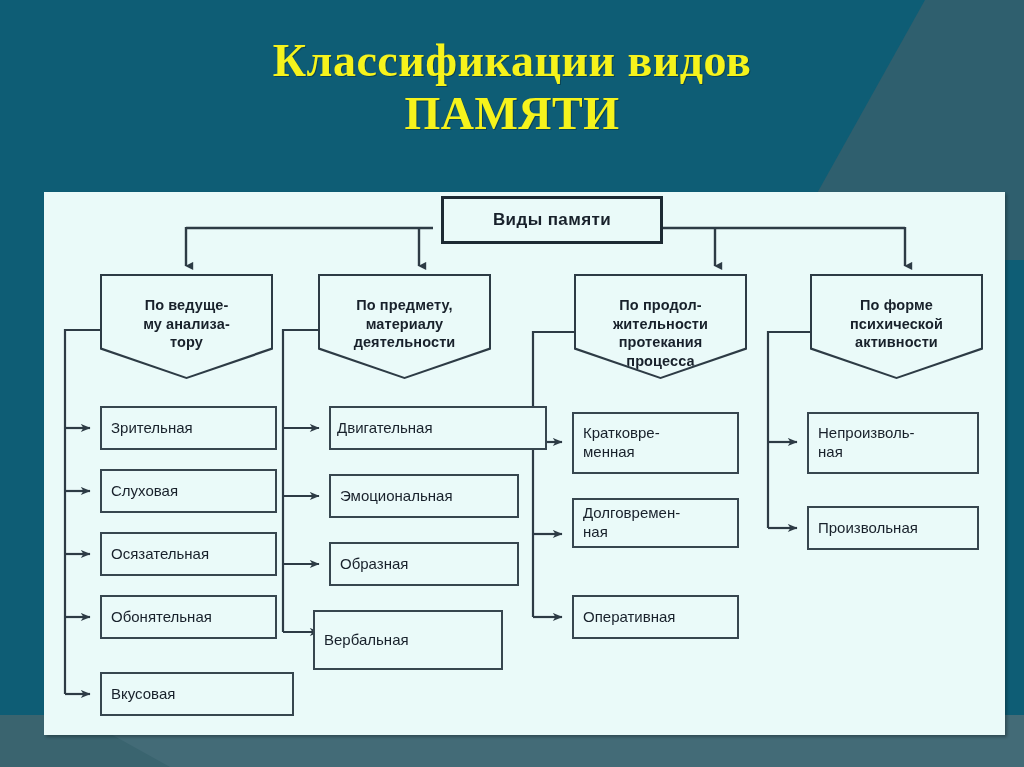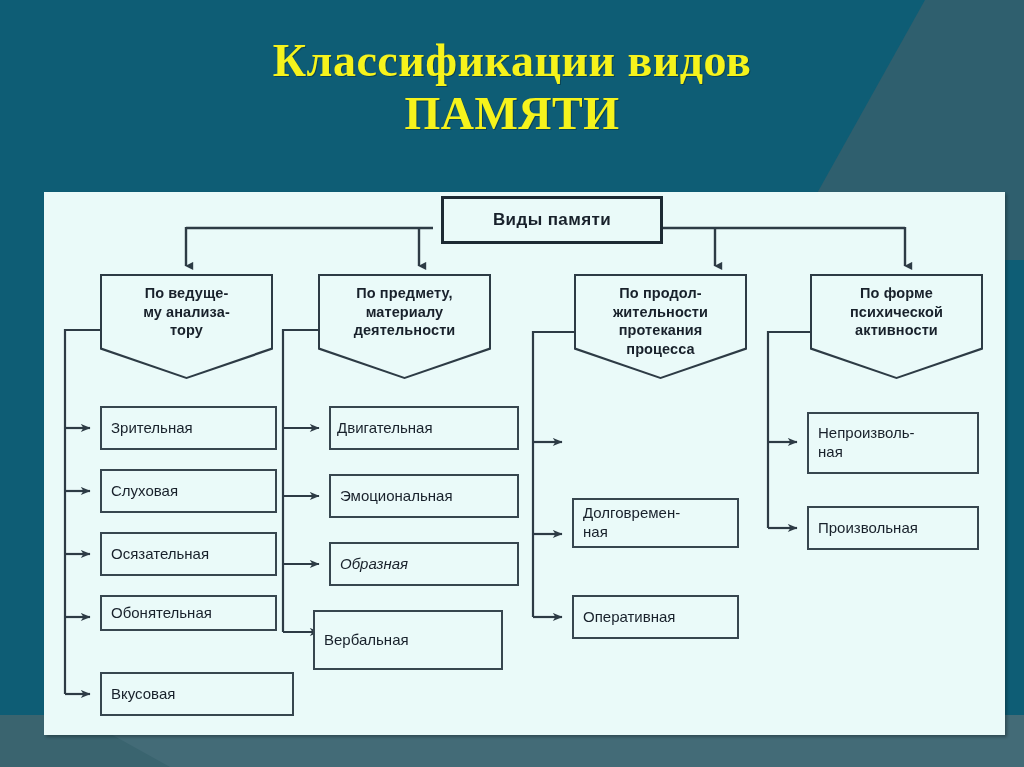--- a/index.html
+++ b/index.html
@@ -127,21 +127,21 @@
     clip-path: polygon(0 0, 100% 0, 100% 72%, 50% 100%, 0 72%);
   }
   .cat-head .cat-inner {
     position: absolute;
     left: 2px; right: 2px; top: 2px; bottom: 2px;
     background: #eafaf9;
     clip-path: polygon(0 0, 100% 0, 100% 71%, 50% 100%, 0 71%);
     display: flex;
     align-items: flex-start;
     justify-content: center;
-    padding-top: 8px;
+    padding-top: 20px;
     box-sizing: border-box;
   }
   .cat-head .cat-label {
     text-align: center;
     font-family: "Liberation Sans", sans-serif;
     font-weight: bold;
     font-size: 14.5px;
     line-height: 1.28;
     color: #18212b;
     letter-spacing: 0.1px;
@@ -280,28 +280,30 @@
     <div class="cat-inner">
       <div class="cat-label">По форме
 психической
 активности</div>
     </div>
   </div>
 
   <div class="leaf" style="left:56px; top:214px; width:177px; height:44px;">Зрительная</div>
   <div class="leaf" style="left:56px; top:277px; width:177px; height:44px;">Слуховая</div>
   <div class="leaf" style="left:56px; top:340px; width:177px; height:44px;">Осязательная</div>
-  <div class="leaf" style="left:56px; top:403px; width:177px; height:36px;">Обонятельная</div>
+  <div class="leaf" style="left:56px; top:403px; width:177px; height:44px;">Обонятельная</div>
   <div class="leaf" style="left:56px; top:480px; width:194px; height:44px;">Вкусовая</div>
 
-  <div class="leaf" style="left:285px; top:214px; width:190px; height:44px;padding-left:6px;">Двигательная</div>
+  <div class="leaf" style="left:285px; top:214px; width:218px; height:44px;padding-left:6px;">Двигательная</div>
   <div class="leaf" style="left:285px; top:282px; width:190px; height:44px;">Эмоциональная</div>
-  <div class="leaf" style="left:285px; top:350px; width:190px; height:44px;font-style:italic;">Образная</div>
+  <div class="leaf" style="left:285px; top:350px; width:190px; height:44px;">Образная</div>
   <div class="leaf" style="left:269px; top:418px; width:190px; height:60px;">Вербальная</div>
 
+  <div class="leaf" style="left:528px; top:220px; width:167px; height:62px;">Кратковре-
+менная</div>
   <div class="leaf" style="left:528px; top:306px; width:167px; height:50px;">Долговремен-
 ная</div>
   <div class="leaf" style="left:528px; top:403px; width:167px; height:44px;">Оперативная</div>
 
   <div class="leaf" style="left:763px; top:220px; width:172px; height:62px;">Непроизволь-
 ная</div>
   <div class="leaf" style="left:763px; top:314px; width:172px; height:44px;">Произвольная</div>
 
 </div>
 

